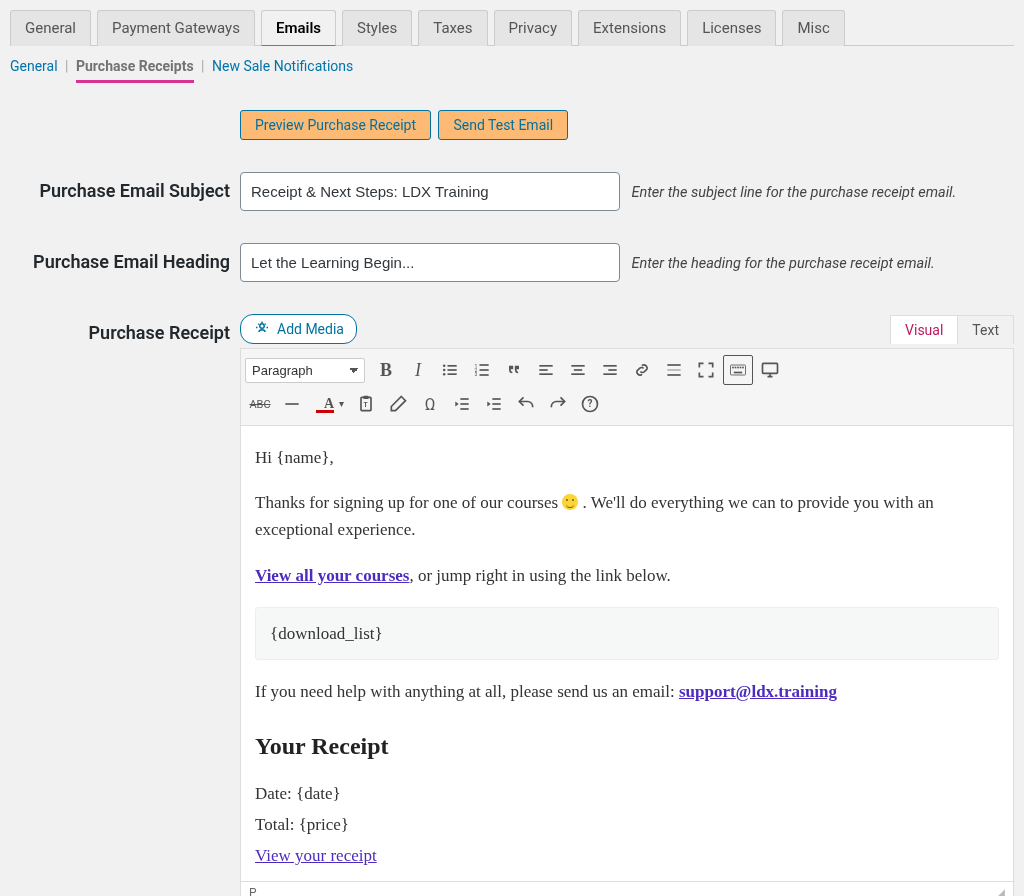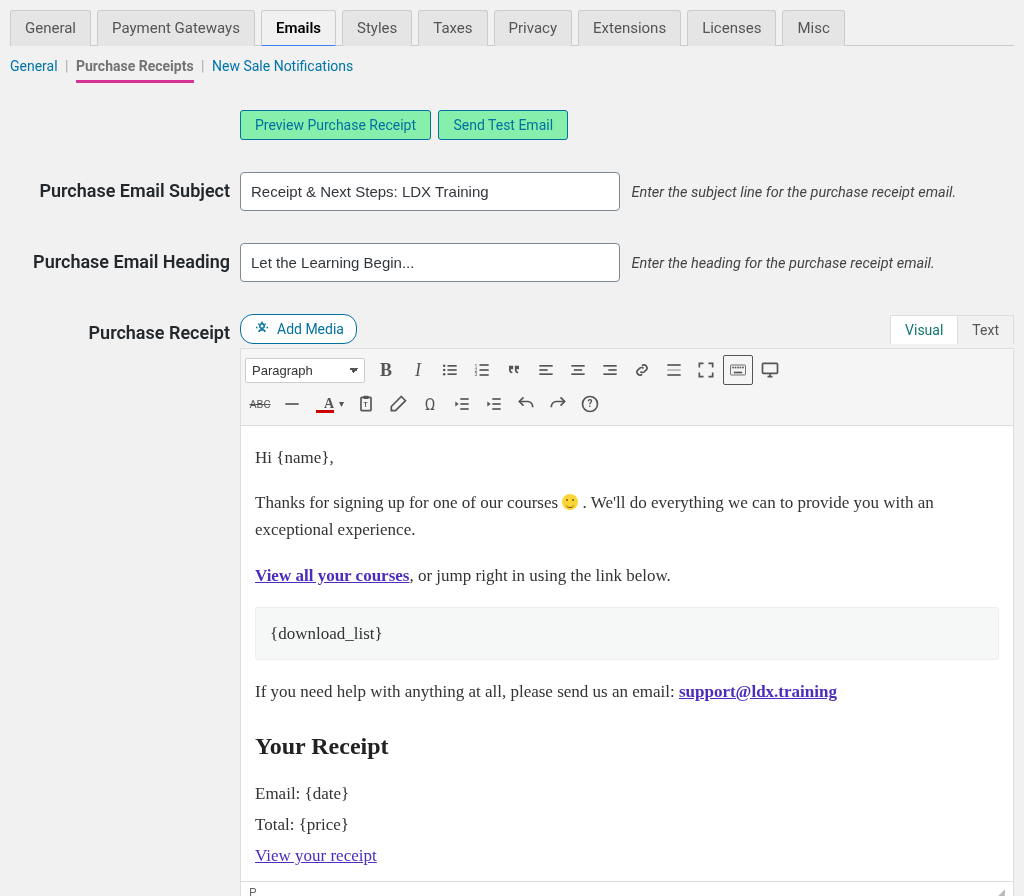--- a/index.html
+++ b/index.html
@@ -65,21 +65,21 @@
     width: 230px;
     font-size: 18px;
     color: #23282d;
   }
   .form-table td { padding: 12px 0 20px 0; vertical-align: top; }
 
   .button-outline {
     display: inline-block;
     border: 1px solid #0071a1;
     color: #0071a1;
-    background: #86efac;
+    background: #fdba74;
     padding: 6px 14px;
     border-radius: 3px;
     font-size: 14px;
     cursor: pointer;
     margin-right: 4px;
   }
 
   input[type="text"] {
     width: 380px;
     padding: 10px 10px;
@@ -121,21 +121,21 @@
   .editor-tab {
     border: 1px solid #ddd;
     padding: 6px 14px;
     font-size: 14px;
     background: #f1f1f1;
     color: #555;
     cursor: pointer;
     border-bottom: none;
     margin-left: -1px;
   }
-  .editor-tab.active { background: #fff; color: #0f766e; }
+  .editor-tab.active { background: #fff; color: #be185d; }
   .editor-header-row {
     display:flex; justify-content:space-between; align-items:flex-end;
   }
 
   .toolbar {
     background: #f5f5f5;
     border: 1px solid #ddd;
     padding: 4px;
   }
   .toolbar-row { display: flex; align-items:center; gap:2px; padding:2px 0; }
@@ -429,21 +429,21 @@
               <span>Thanks for signing up for one of our courses </span><span class="emoji"></span><span> . We'll do everything we can to provide you with an exceptional experience.</span>
             </p>
             <p>
               <a href="#"><b>View all your courses</b></a><span>, or jump right in using the link below.</span>
             </p>
             <div class="dl-list-box">{download_list}</div>
             <p>
               <span>If you need help with anything at all, please send us an email: </span><a href="#"><b>support@ldx.training</b></a>
             </p>
             <h2>Your Receipt</h2>
-            <p style="margin-bottom:4px">Email: {date}</p>
+            <p style="margin-bottom:4px">Date: {date}</p>
             <p style="margin-bottom:4px">Total: {price}</p>
             <p style="margin-bottom:4px"><a href="#">View your receipt</a></p>
           </div>
           <div class="statusbar">
             <span>P</span>
             <span class="resize-grip">◢</span>
           </div>
         </div>
       </td>
     </tr>

